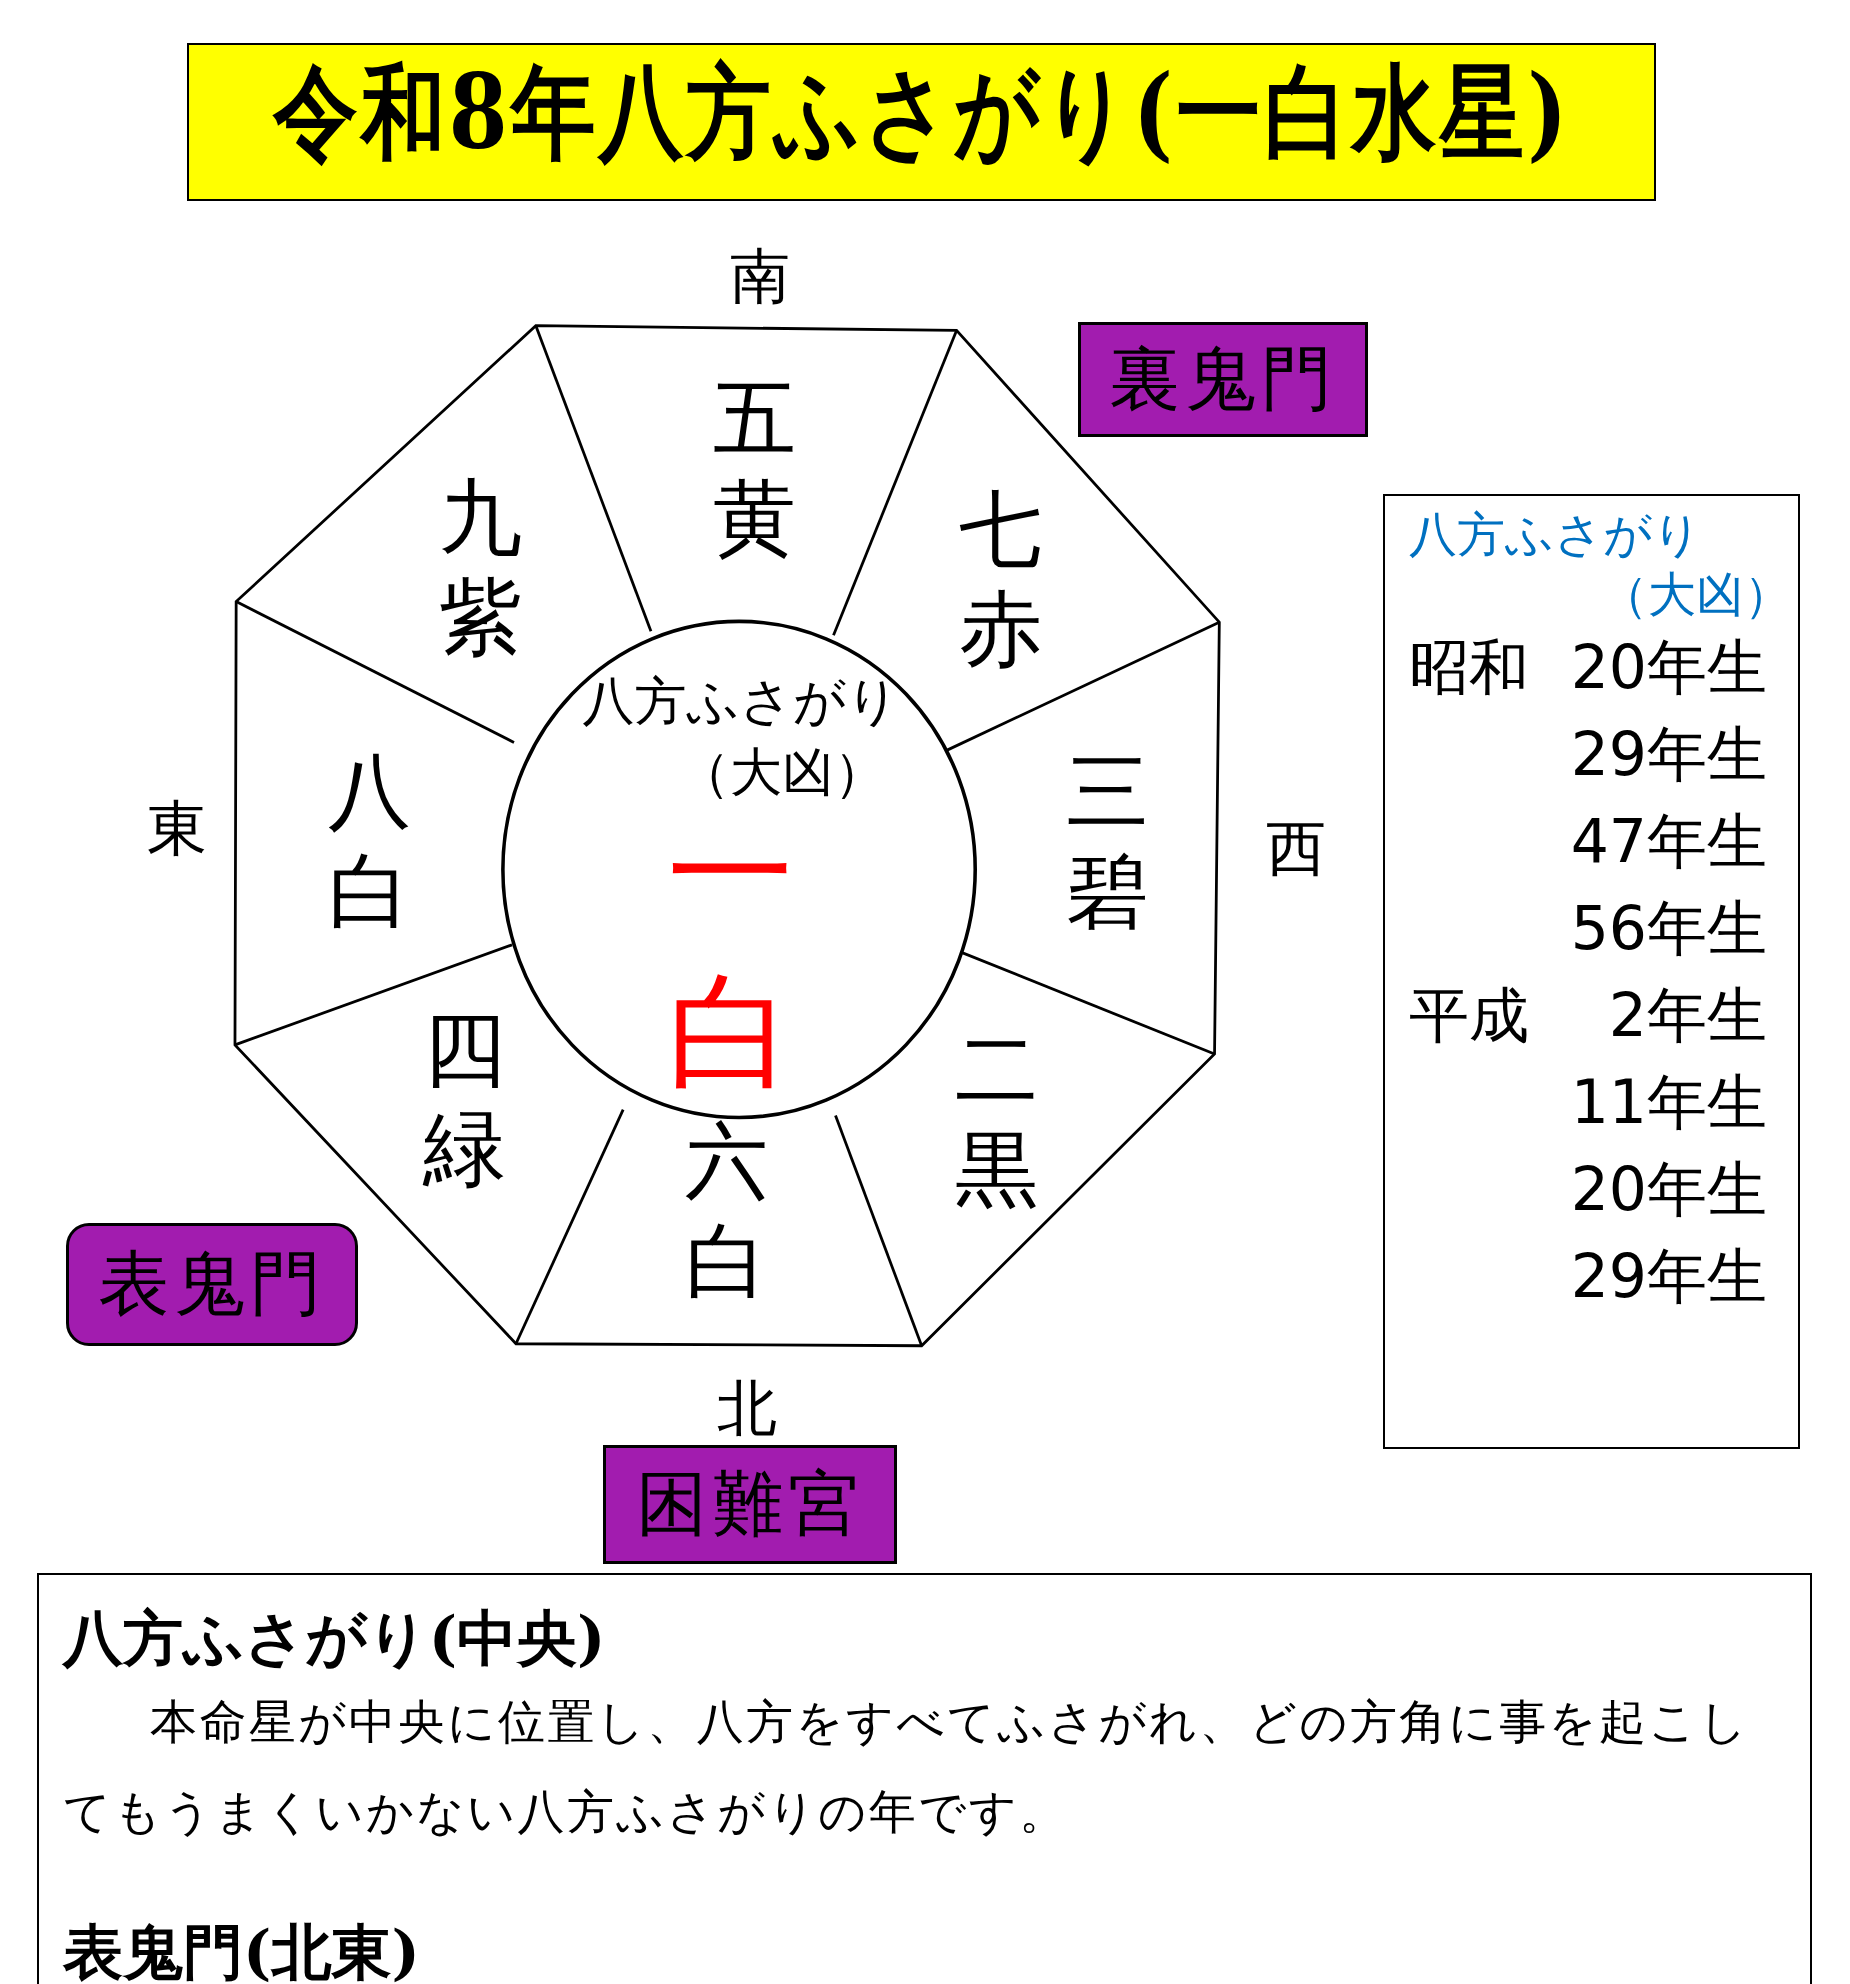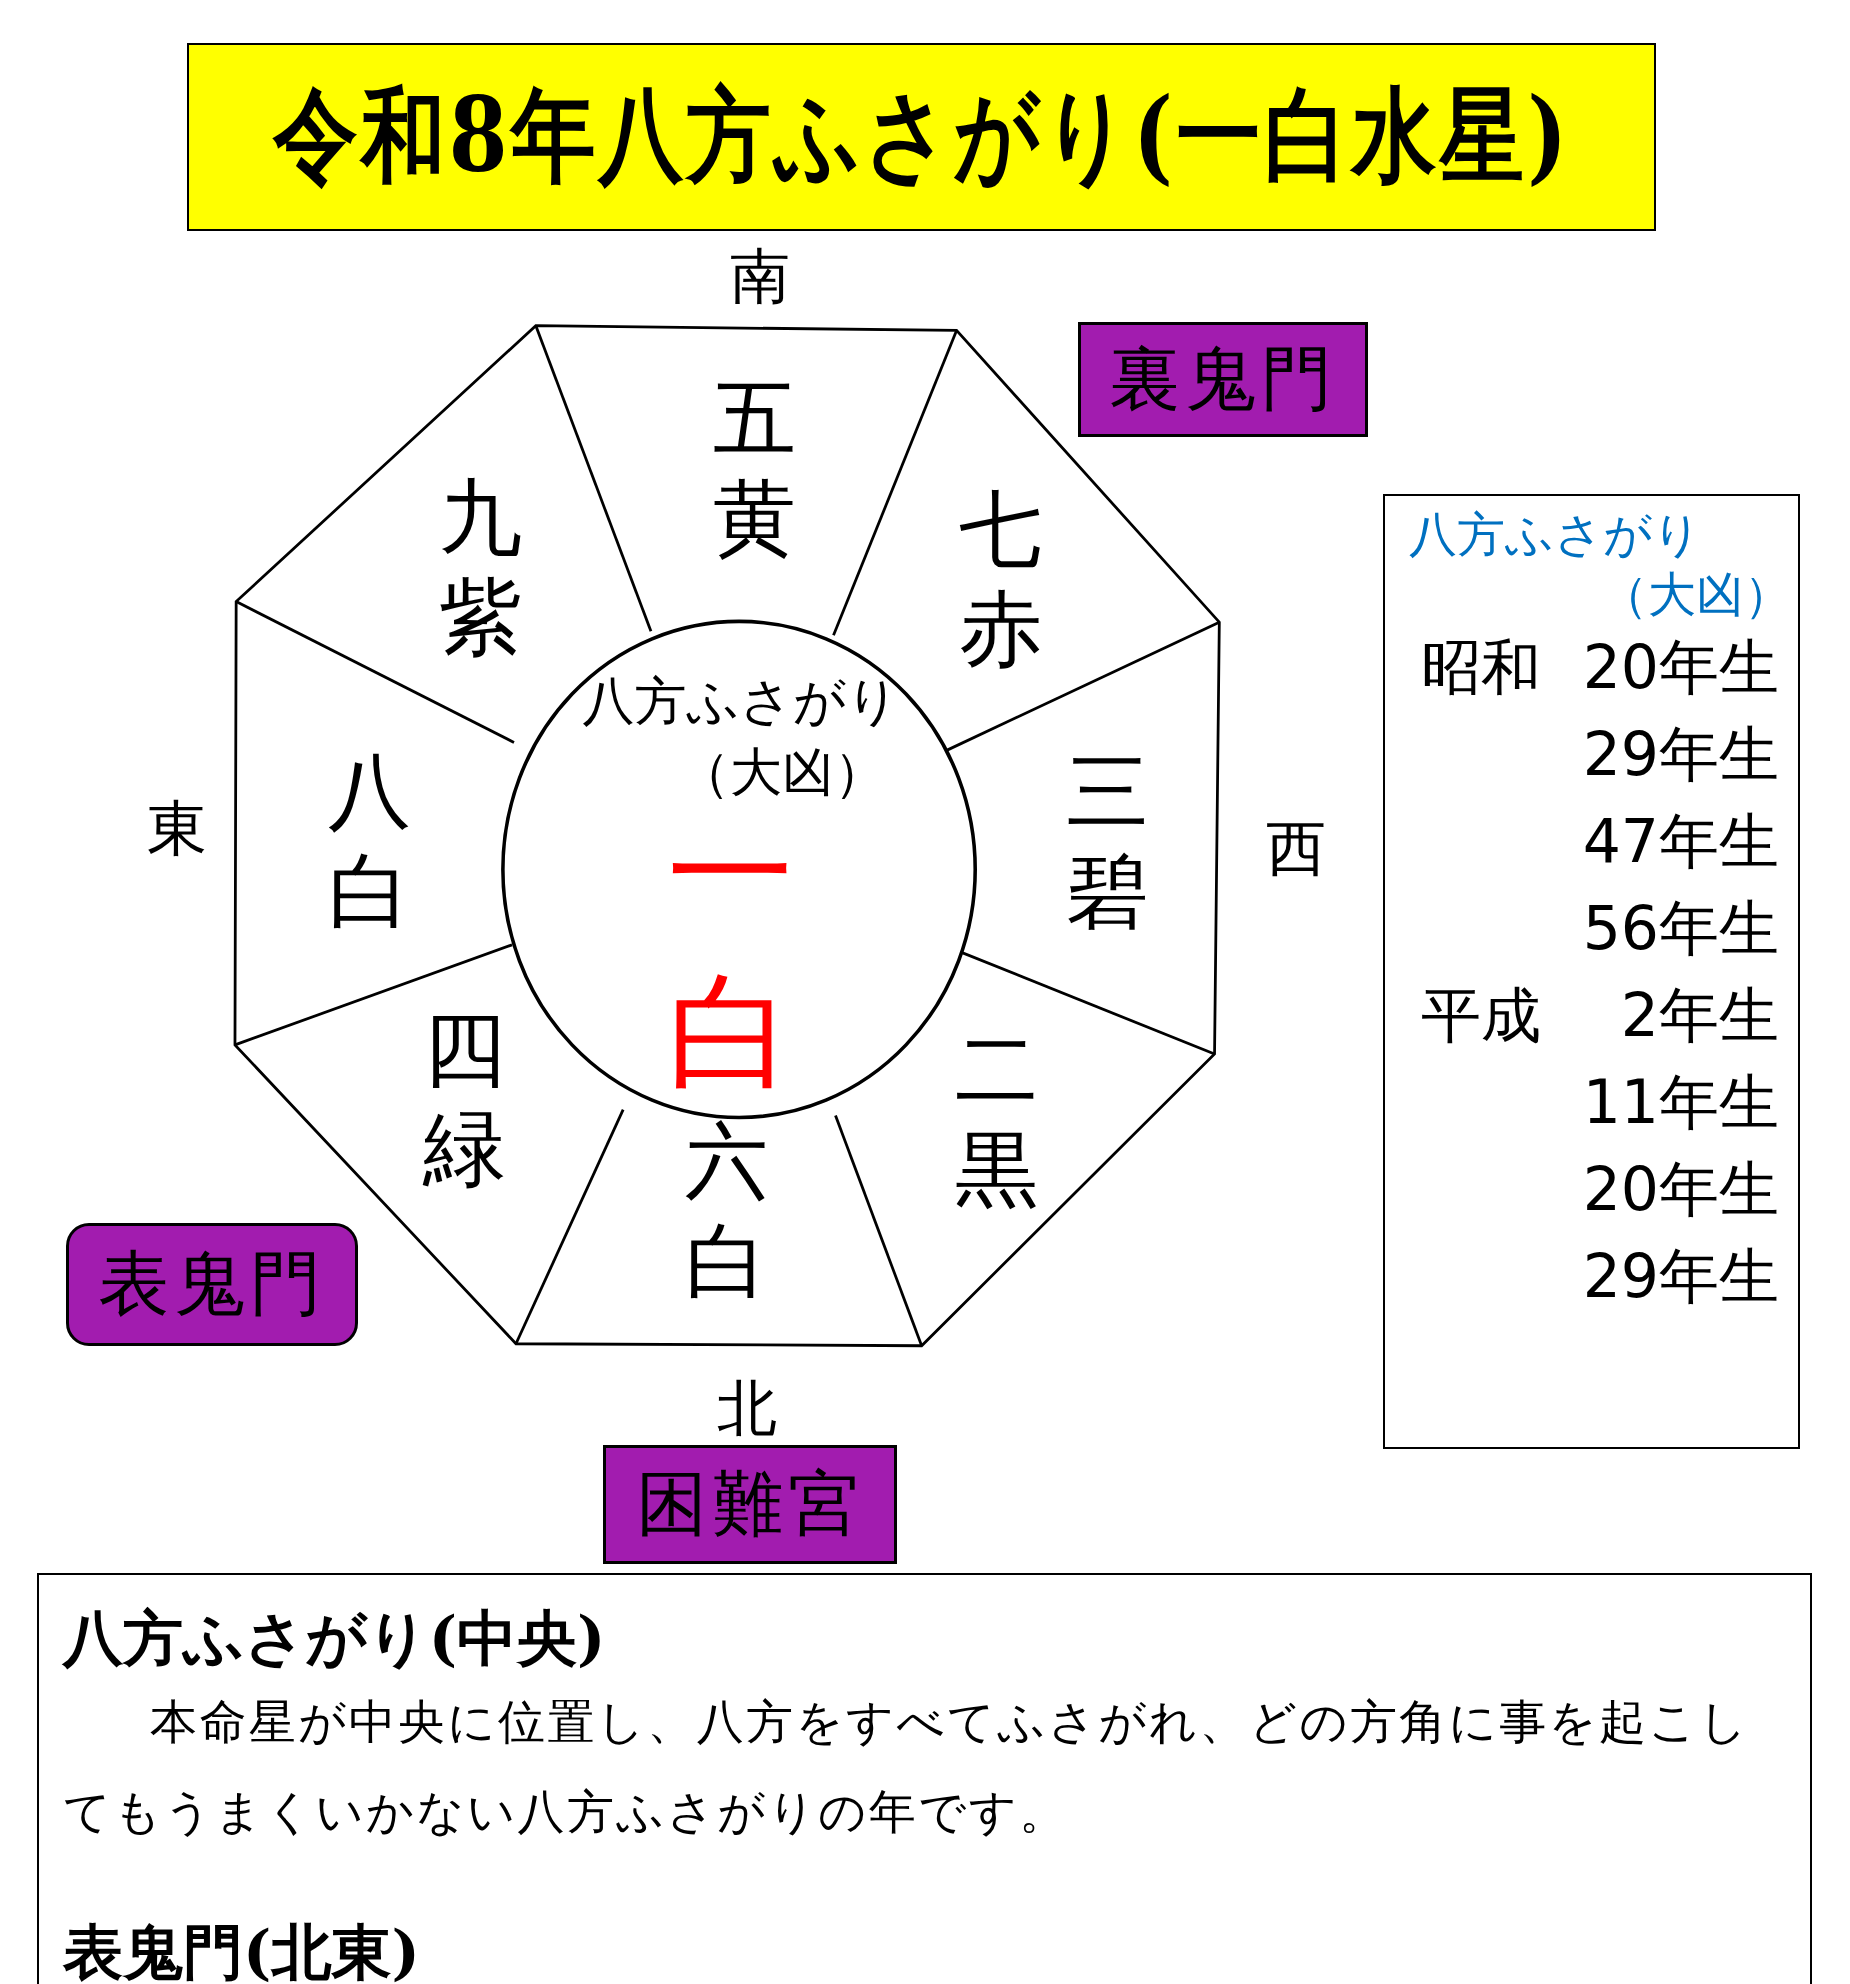--- a/index.html
+++ b/index.html
@@ -1,21 +1,21 @@
 <!DOCTYPE html>
 <html style="font-size:6.4px"><head>
 <meta charset="utf-8">
 <style>
   html, body { margin: 0; padding: 0; background: #ffffff; }
   body { width: 1850px; height: 2658px; position: relative; overflow: hidden;
          font-family: "DejaVu Serif", "Liberation Serif", serif; color: #000; }
   .abs { position: absolute; }
-  .title-box { left: 187px; top: 43px; width: 1469px; height: 188px;
+  .title-box { left: 187px; top: 43px; width: 1469px; height: 158px;
                background: #ffff00; border: 2px solid #000; box-sizing: border-box;
-               display: flex; align-items: center; justify-content: center; }
+               display: flex; justify-content: center; }
   .title-text { font-size: 103px; font-weight: bold; letter-spacing: 4px;
                 transform: scaleX(0.82); white-space: nowrap; }
   svg.diagram { left: 0; top: 0; }
   .dir { font-size: 60px; line-height: 1; }
   .star { font-size: 83px; line-height: 1.2; text-align: center; width: 103px; }
   .label-box { border: 3.2px solid #000; box-sizing: border-box; background: #a21caf;
                display: flex; align-items: center; justify-content: center;
                font-size: 71px; letter-spacing: 4.8px; }
   .center-sub { font-size: 52px; text-align: center; white-space: nowrap; }
   .center-star { color: #ff0000; font-size: 127px; line-height: 1.25; text-align: center; width: 159px; }
@@ -101,21 +101,21 @@
 
 <div class="abs label-box" style="left:1078px; top:322px; width:290px; height:115px;">裏鬼門</div>
 <div class="abs label-box" style="left:66px; top:1223px; width:292px; height:123px;border-radius:23px;">表鬼門</div>
 <div class="abs label-box" style="left:603px; top:1445px; width:294px; height:119px;">困難宮</div>
 
 <div class="abs year-box">
   <div style="padding:8px 0 0 24px;">
     <div class="yb-head" style="color: rgb(0, 112, 192);">八方ふさがり</div>
     <div class="yb-head" style="padding-left: 191px; color: rgb(0, 112, 192);">（大凶）</div>
   </div>
-  <div style="padding-left:36px;">
+  <div style="padding-left:24px;">
     <div class="yb-row"><span class="yb-era">昭和</span><span class="yb-num">20</span><span>年生</span></div>
     <div class="yb-row"><span class="yb-era"></span><span class="yb-num">29</span><span>年生</span></div>
     <div class="yb-row"><span class="yb-era"></span><span class="yb-num">47</span><span>年生</span></div>
     <div class="yb-row"><span class="yb-era"></span><span class="yb-num">56</span><span>年生</span></div>
     <div class="yb-row"><span class="yb-era">平成</span><span class="yb-num">2</span><span>年生</span></div>
     <div class="yb-row"><span class="yb-era"></span><span class="yb-num">11</span><span>年生</span></div>
     <div class="yb-row"><span class="yb-era"></span><span class="yb-num">20</span><span>年生</span></div>
     <div class="yb-row"><span class="yb-era"></span><span class="yb-num">29</span><span>年生</span></div>
   </div>
 </div>

